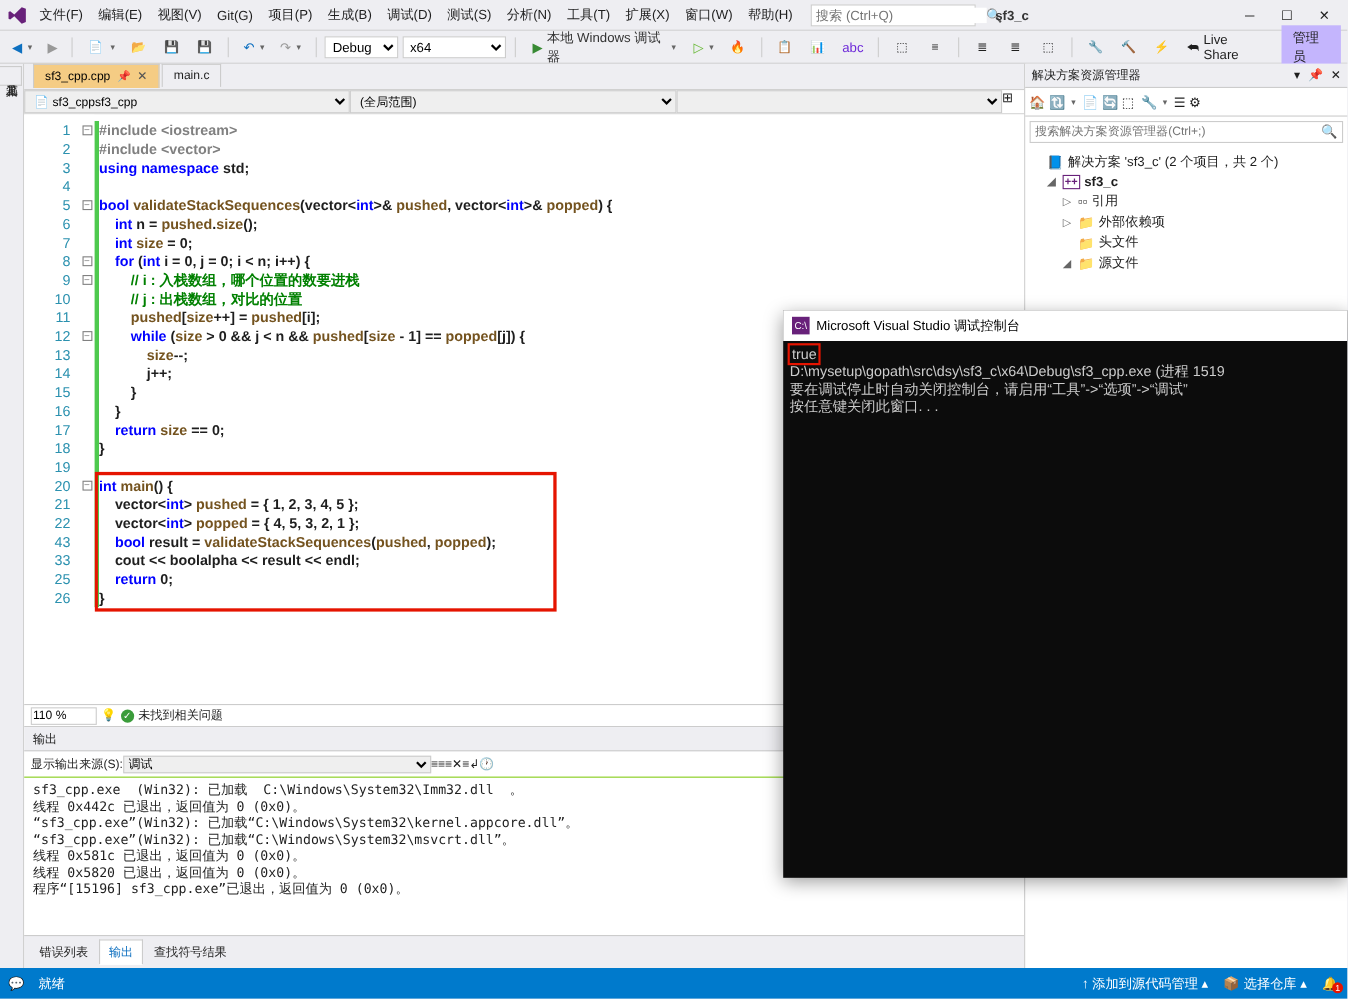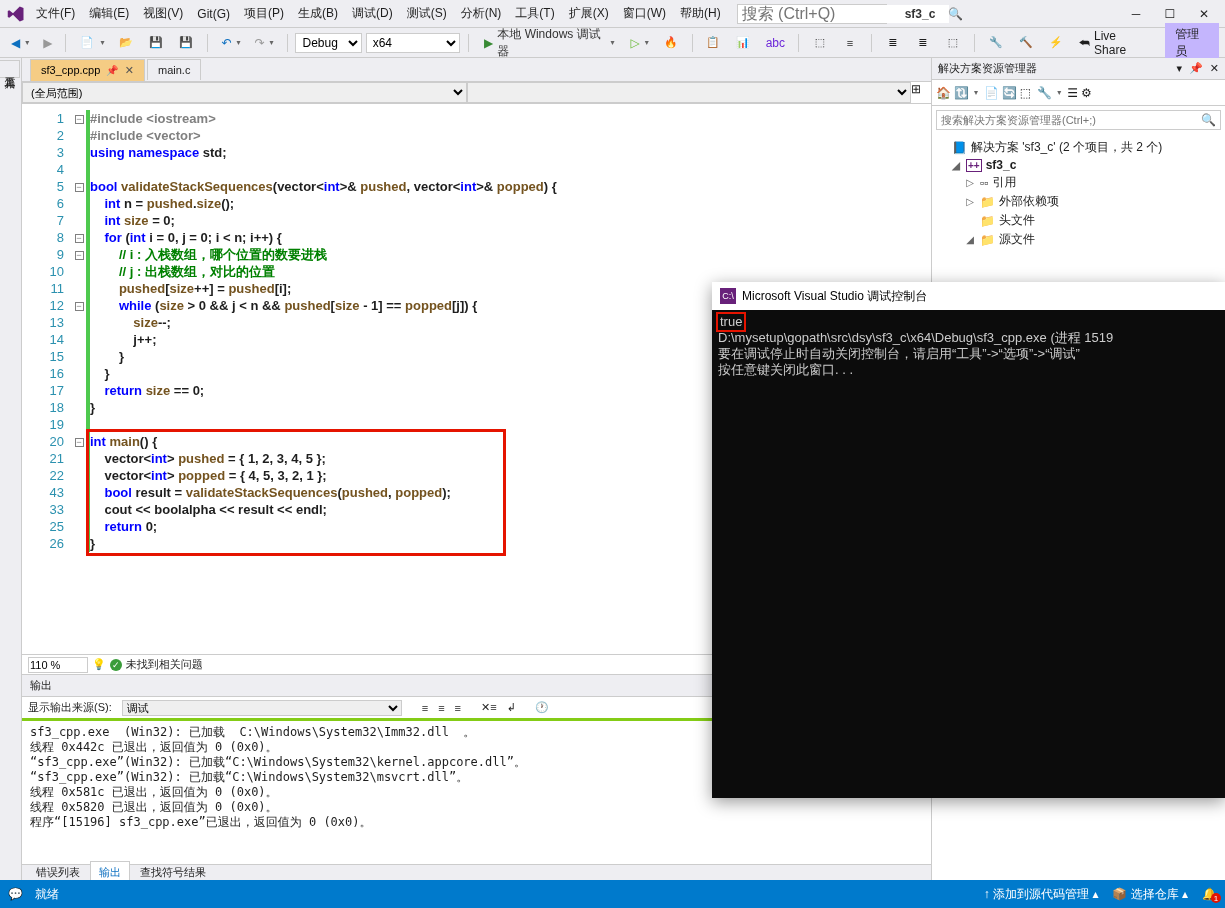--- a/index.html
+++ b/index.html
@@ -4,21 +4,21 @@
 <style>
 * { margin:0; padding:0; box-sizing:border-box; font-family:"Microsoft YaHei","Segoe UI",sans-serif; }
 body { background:#eeeef2; font-size:12px; color:#1e1e1e; overflow:hidden; width:1225px; height:908px; position:relative; }
 
 
 .menubar { height:28px; display:flex; align-items:center; background:#eeeef2; border-bottom:1px solid #ccc; padding:0 4px; gap:2px; }
 .menubar .logo { width:24px; height:24px; display:flex; align-items:center; justify-content:center; }
 .menubar .logo svg { width:18px; height:18px; }
 .menubar .item { padding:4px 6px; cursor:pointer; }
 .menubar .search { margin-left:8px; border:1px solid #ccc; background:#fff; display:flex; align-items:center; padding:1px 4px; width:150px; height:20px; }
-.menubar .search input { border:none; outline:none; font-size:16px; flex:1; color:#701a75; }
+.menubar .search input { border:none; outline:none; font-size:12px; flex:1; color:#701a75; }
 .menubar .proj { margin-left:16px; font-weight:bold; color:#333; }
 .menubar .winbtns { margin-left:auto; display:flex; }
 .menubar .winbtn { width:34px; height:26px; display:flex; align-items:center; justify-content:center; cursor:pointer; }
 
 
 .toolbar { height:30px; background:#eeeef2; display:flex; align-items:center; padding:0 6px; gap:4px; border-bottom:1px solid #ccc; }
 .toolbar .tbtn { padding:2px 4px; display:flex; align-items:center; gap:3px; cursor:pointer; border:1px solid transparent; }
 .toolbar .sep { width:1px; height:18px; background:#ccc; margin:0 4px; }
 .toolbar select { border:1px solid #ccc; background:#fff; font-size:12px; padding:1px 2px; }
 .toolbar .debug-btn { display:flex; align-items:center; gap:4px; color:#333; padding:2px 6px; border:1px solid transparent; cursor:pointer; }
@@ -28,21 +28,21 @@
 .dropdown-caret { font-size:8px; color:#666; margin-left:2px; }
 .tiny-icon { width:16px; height:14px; display:inline-flex; align-items:center; justify-content:center; font-size:11px; }
 
 
 .left-rail { position:absolute; left:0; top:58px; width:22px; bottom:28px; background:#eeeef2; border-right:1px solid #ccc; }
 .left-rail .tab-v { writing-mode:vertical-rl; padding:8px 2px; font-size:11px; color:#1e1e1e; cursor:pointer; background:#eeeef2; border:1px solid #ccc; border-left:none; margin-top:2px; }
 
 
 .main { position:absolute; left:22px; top:58px; right:0; bottom:28px; display:flex; }
 .editor-zone { flex:1; display:flex; flex-direction:column; min-width:0; }
-.doc-tabs { height:24px; background:#eeeef2; display:flex; align-items:center; padding-left:8px; border-bottom:1px solid #ccc; }
+.doc-tabs { height:24px; background:#eeeef2; display:flex; align-items:flex-start; padding-left:8px; border-bottom:1px solid #ccc; }
 .doc-tab { padding:4px 10px; background:#eeeef2; border:1px solid #ccc; border-bottom:none; margin-right:2px; cursor:pointer; display:flex; align-items:center; gap:6px; font-size:11px; }
 .doc-tab.active { background:#f5cc84; color:#000; }
 .doc-tab .pin { font-size:10px; }
 .doc-tab .x { font-size:11px; color:#555; }
 
 .nav-bar { height:22px; background:#fff; display:flex; border-bottom:1px solid #ccc; }
 .nav-bar select { border:1px solid #ccc; font-size:11px; flex:1; padding:1px 4px; }
 
 .code-wrap { flex:1; display:flex; background:#fff; overflow:hidden; position:relative; }
 .gutter-ln { width:50px; background:#fff; text-align:right; padding:6px 8px 6px 4px; color:#2b91af; font-family:Consolas,monospace; font-size:13px; line-height:17px; }
@@ -55,24 +55,24 @@
 .kw { color:#0000ff; }
 .fn { color:#74531f; }
 .cm { color:#008000; }
 .zoom-bar { height:20px; background:#fff; border-top:1px solid #ccc; display:flex; align-items:center; padding:0 6px; gap:4px; font-size:11px; }
 .zoom-bar .zoom { width:60px; }
 .ok-badge { color:#fff; background:#3a9c3a; border-radius:50%; width:12px; height:12px; display:inline-flex; align-items:center; justify-content:center; font-size:9px; }
 
 
 .output-panel { height:190px; background:#fff; border-top:1px solid #ccc; display:flex; flex-direction:column; }
 .output-panel .hdr { height:22px; background:#eeeef2; display:flex; align-items:center; padding:0 8px; font-size:11px; border-bottom:1px solid #ccc; justify-content:space-between; }
-.output-panel .bar { height:24px; display:flex; align-items:center; padding:0 6px; gap:10px; border-bottom:3px solid #84cc16; font-size:11px; }
+.output-panel .bar { height:24px; display:flex; align-items:center; padding:0 6px; gap:0; border-bottom:1px solid #84cc16; font-size:11px; }
 .output-panel .bar select { border:1px solid #ccc; font-size:11px; width:280px; }
 .output-panel .body { flex:1; padding:4px 8px; font-family:Consolas,"Microsoft YaHei",monospace; font-size:12px; line-height:15px; white-space:pre; overflow:auto; }
-.bottom-tabs { height:16px; background:#eeeef2; border-top:1px solid #ccc; display:flex; align-items:center; padding:0 6px; gap:2px; font-size:11px; }
+.bottom-tabs { height:30px; background:#eeeef2; border-top:1px solid #ccc; display:flex; align-items:center; padding:0 6px; gap:2px; font-size:11px; }
 .bottom-tabs .bt { padding:3px 8px; cursor:pointer; }
 .bottom-tabs .bt.active { background:#fff; border:1px solid #ccc; border-bottom-color:#fff; color:#0e70c0; }
 
 
 .solution { width:294px; background:#fff; border-left:1px solid #ccc; display:flex; flex-direction:column; }
 .solution .hdr { height:22px; background:#eeeef2; display:flex; align-items:center; justify-content:space-between; padding:0 6px; font-size:11px; border-bottom:1px solid #ccc; }
 .solution .tools { height:26px; display:flex; align-items:center; gap:3px; padding:0 4px; border-bottom:1px solid #ccc; }
 .solution .search { border:1px solid #ccc; margin:4px; padding:2px 4px; display:flex; align-items:center;gap:39px; }
 .solution .search input { border:none; outline:none; flex:1; font-size:11px; color:#999; }
 .solution .tree { flex:1; padding:4px 4px; font-size:12px; overflow:auto; }
@@ -234,20 +234,21 @@
         <span>sf3_cpp.cpp</span>
         <span class="pin">📌</span>
         <span class="x">✕</span>
       </div>
       <div class="doc-tab">
         <span>main.c</span>
       </div>
     </div>
 
     <div class="nav-bar">
+      <select><option>📄 <span>sf3_cpp</span>sf3_cpp</option></select>
       <select><option>(全局范围)</option></select>
       <select style="flex:1"><option></option></select>
       <div class="tbtn" style="width:20px;justify-content:center">⊞</div>
     </div>
 
     <div class="code-wrap">
       <div class="gutter-ln" id="line-numbers">
           <div>1</div>
           <div>2</div>
           <div>3</div>

